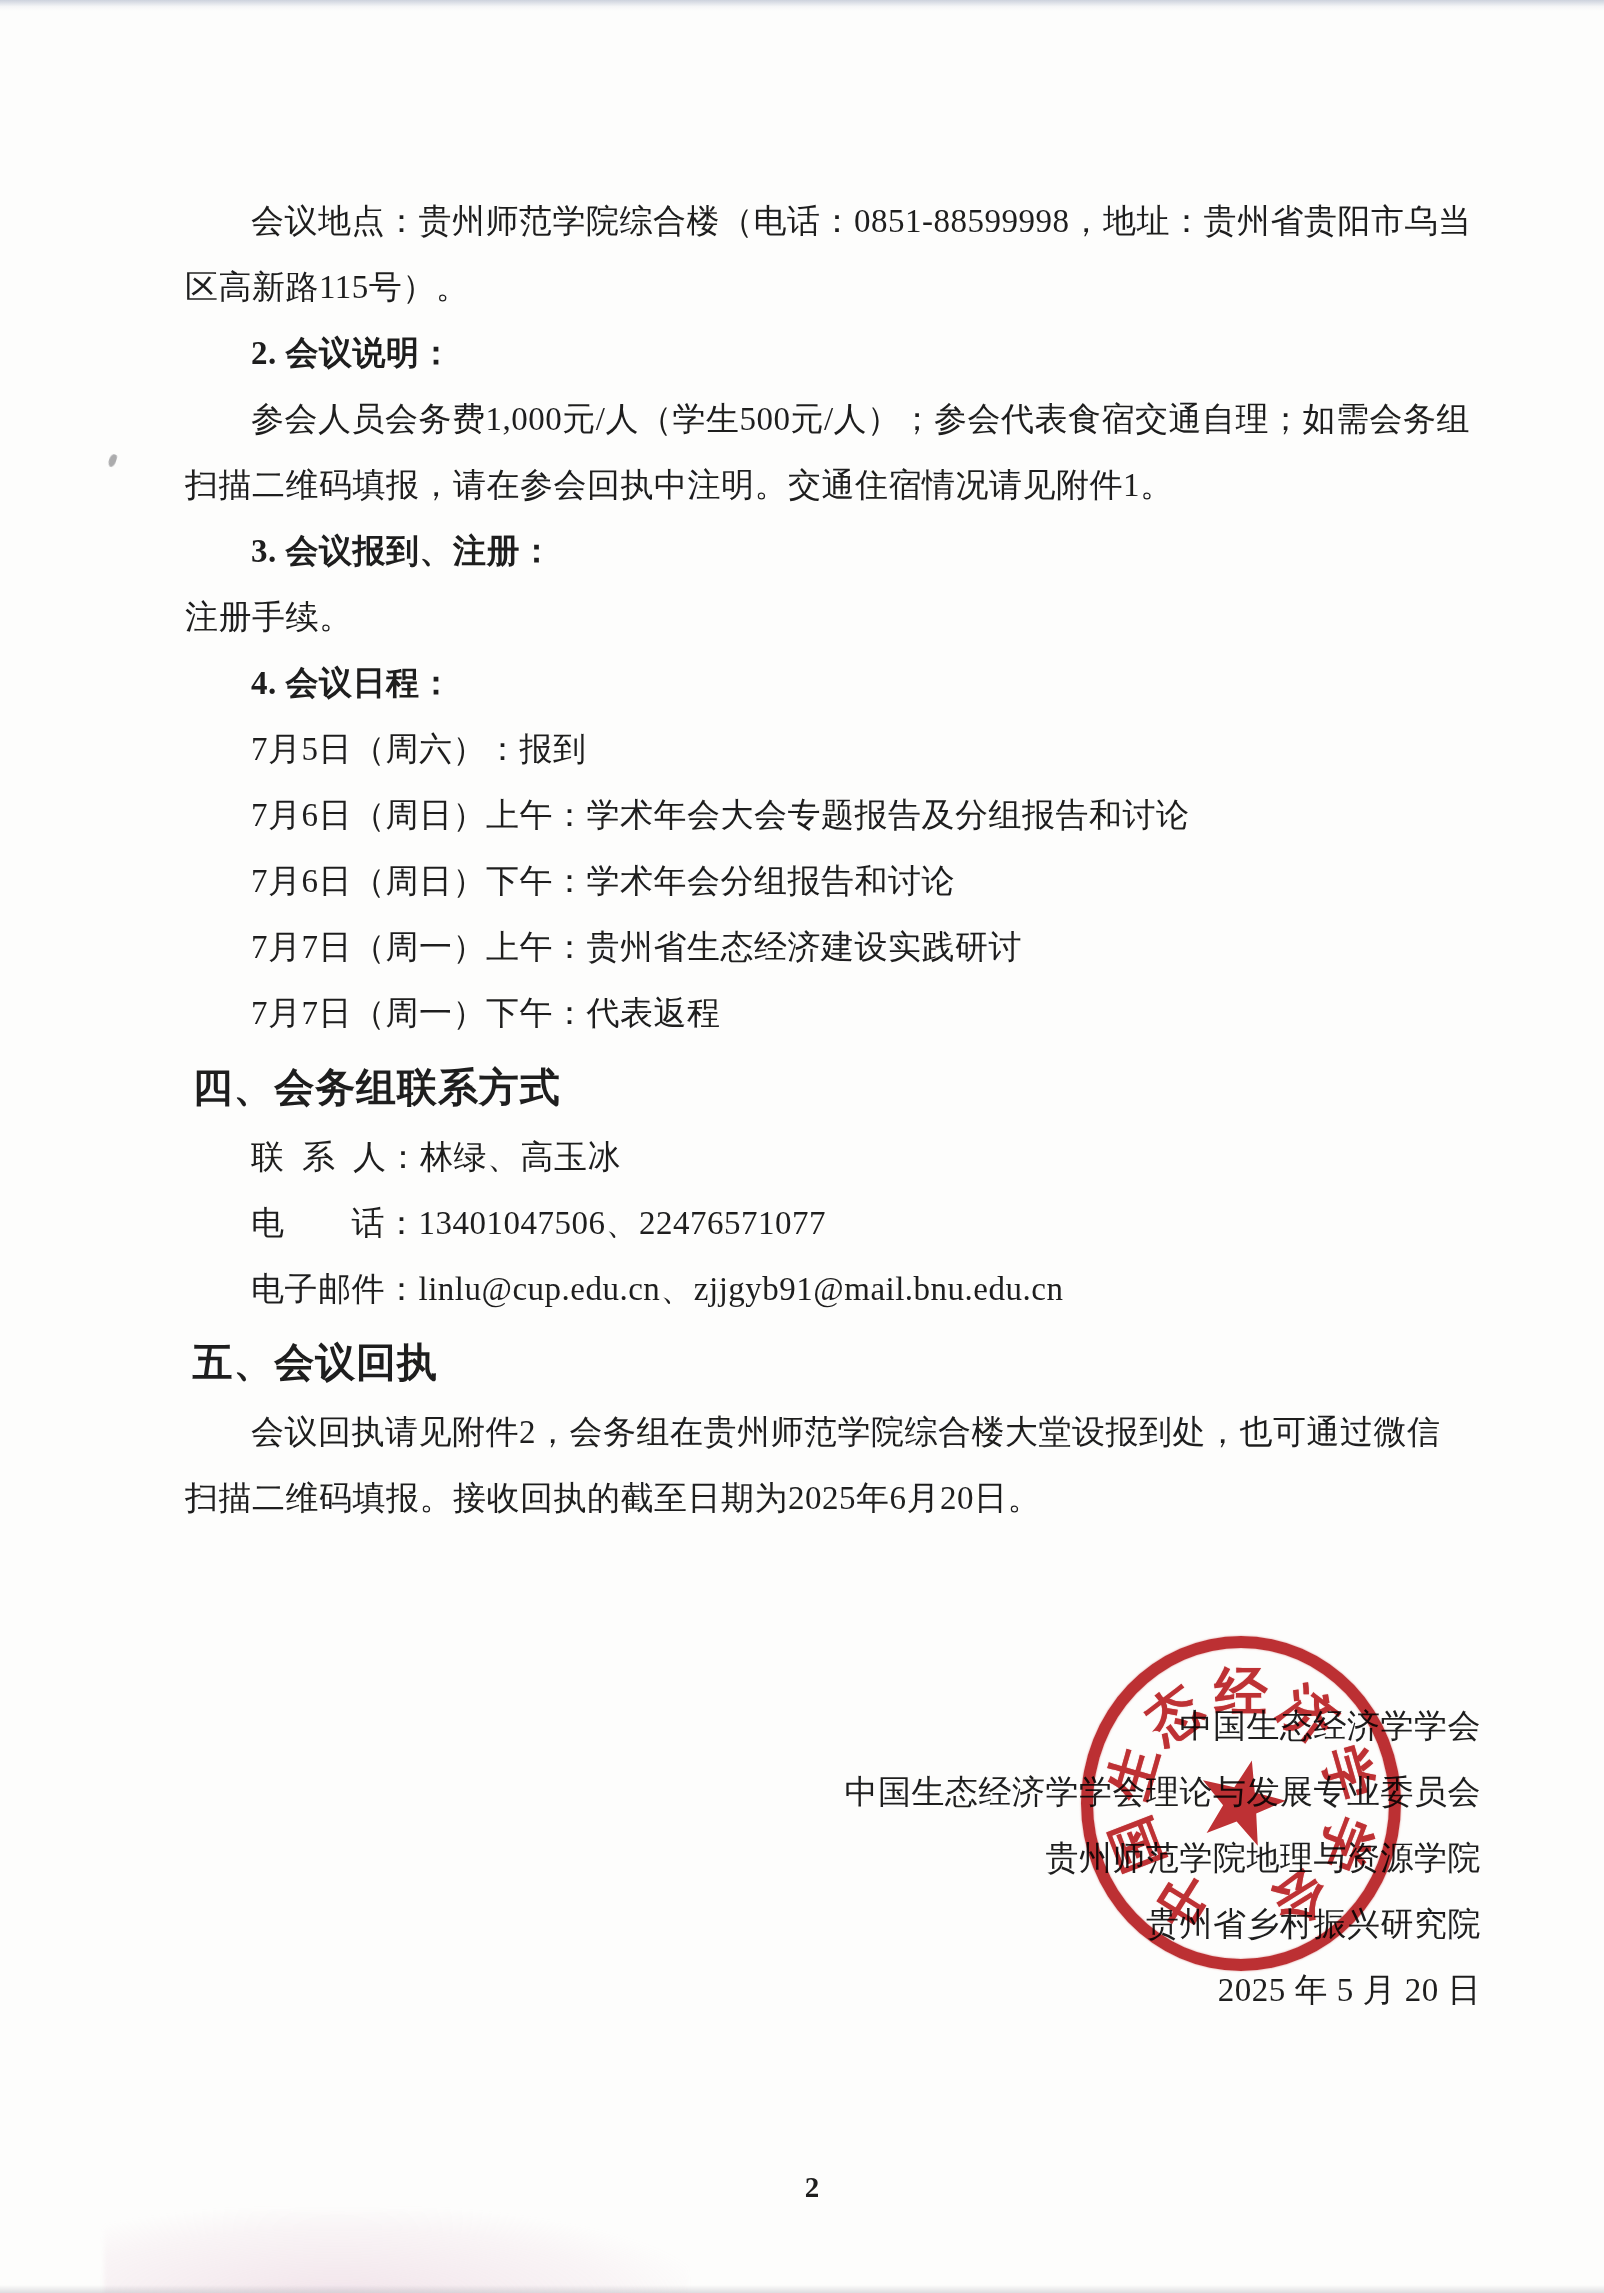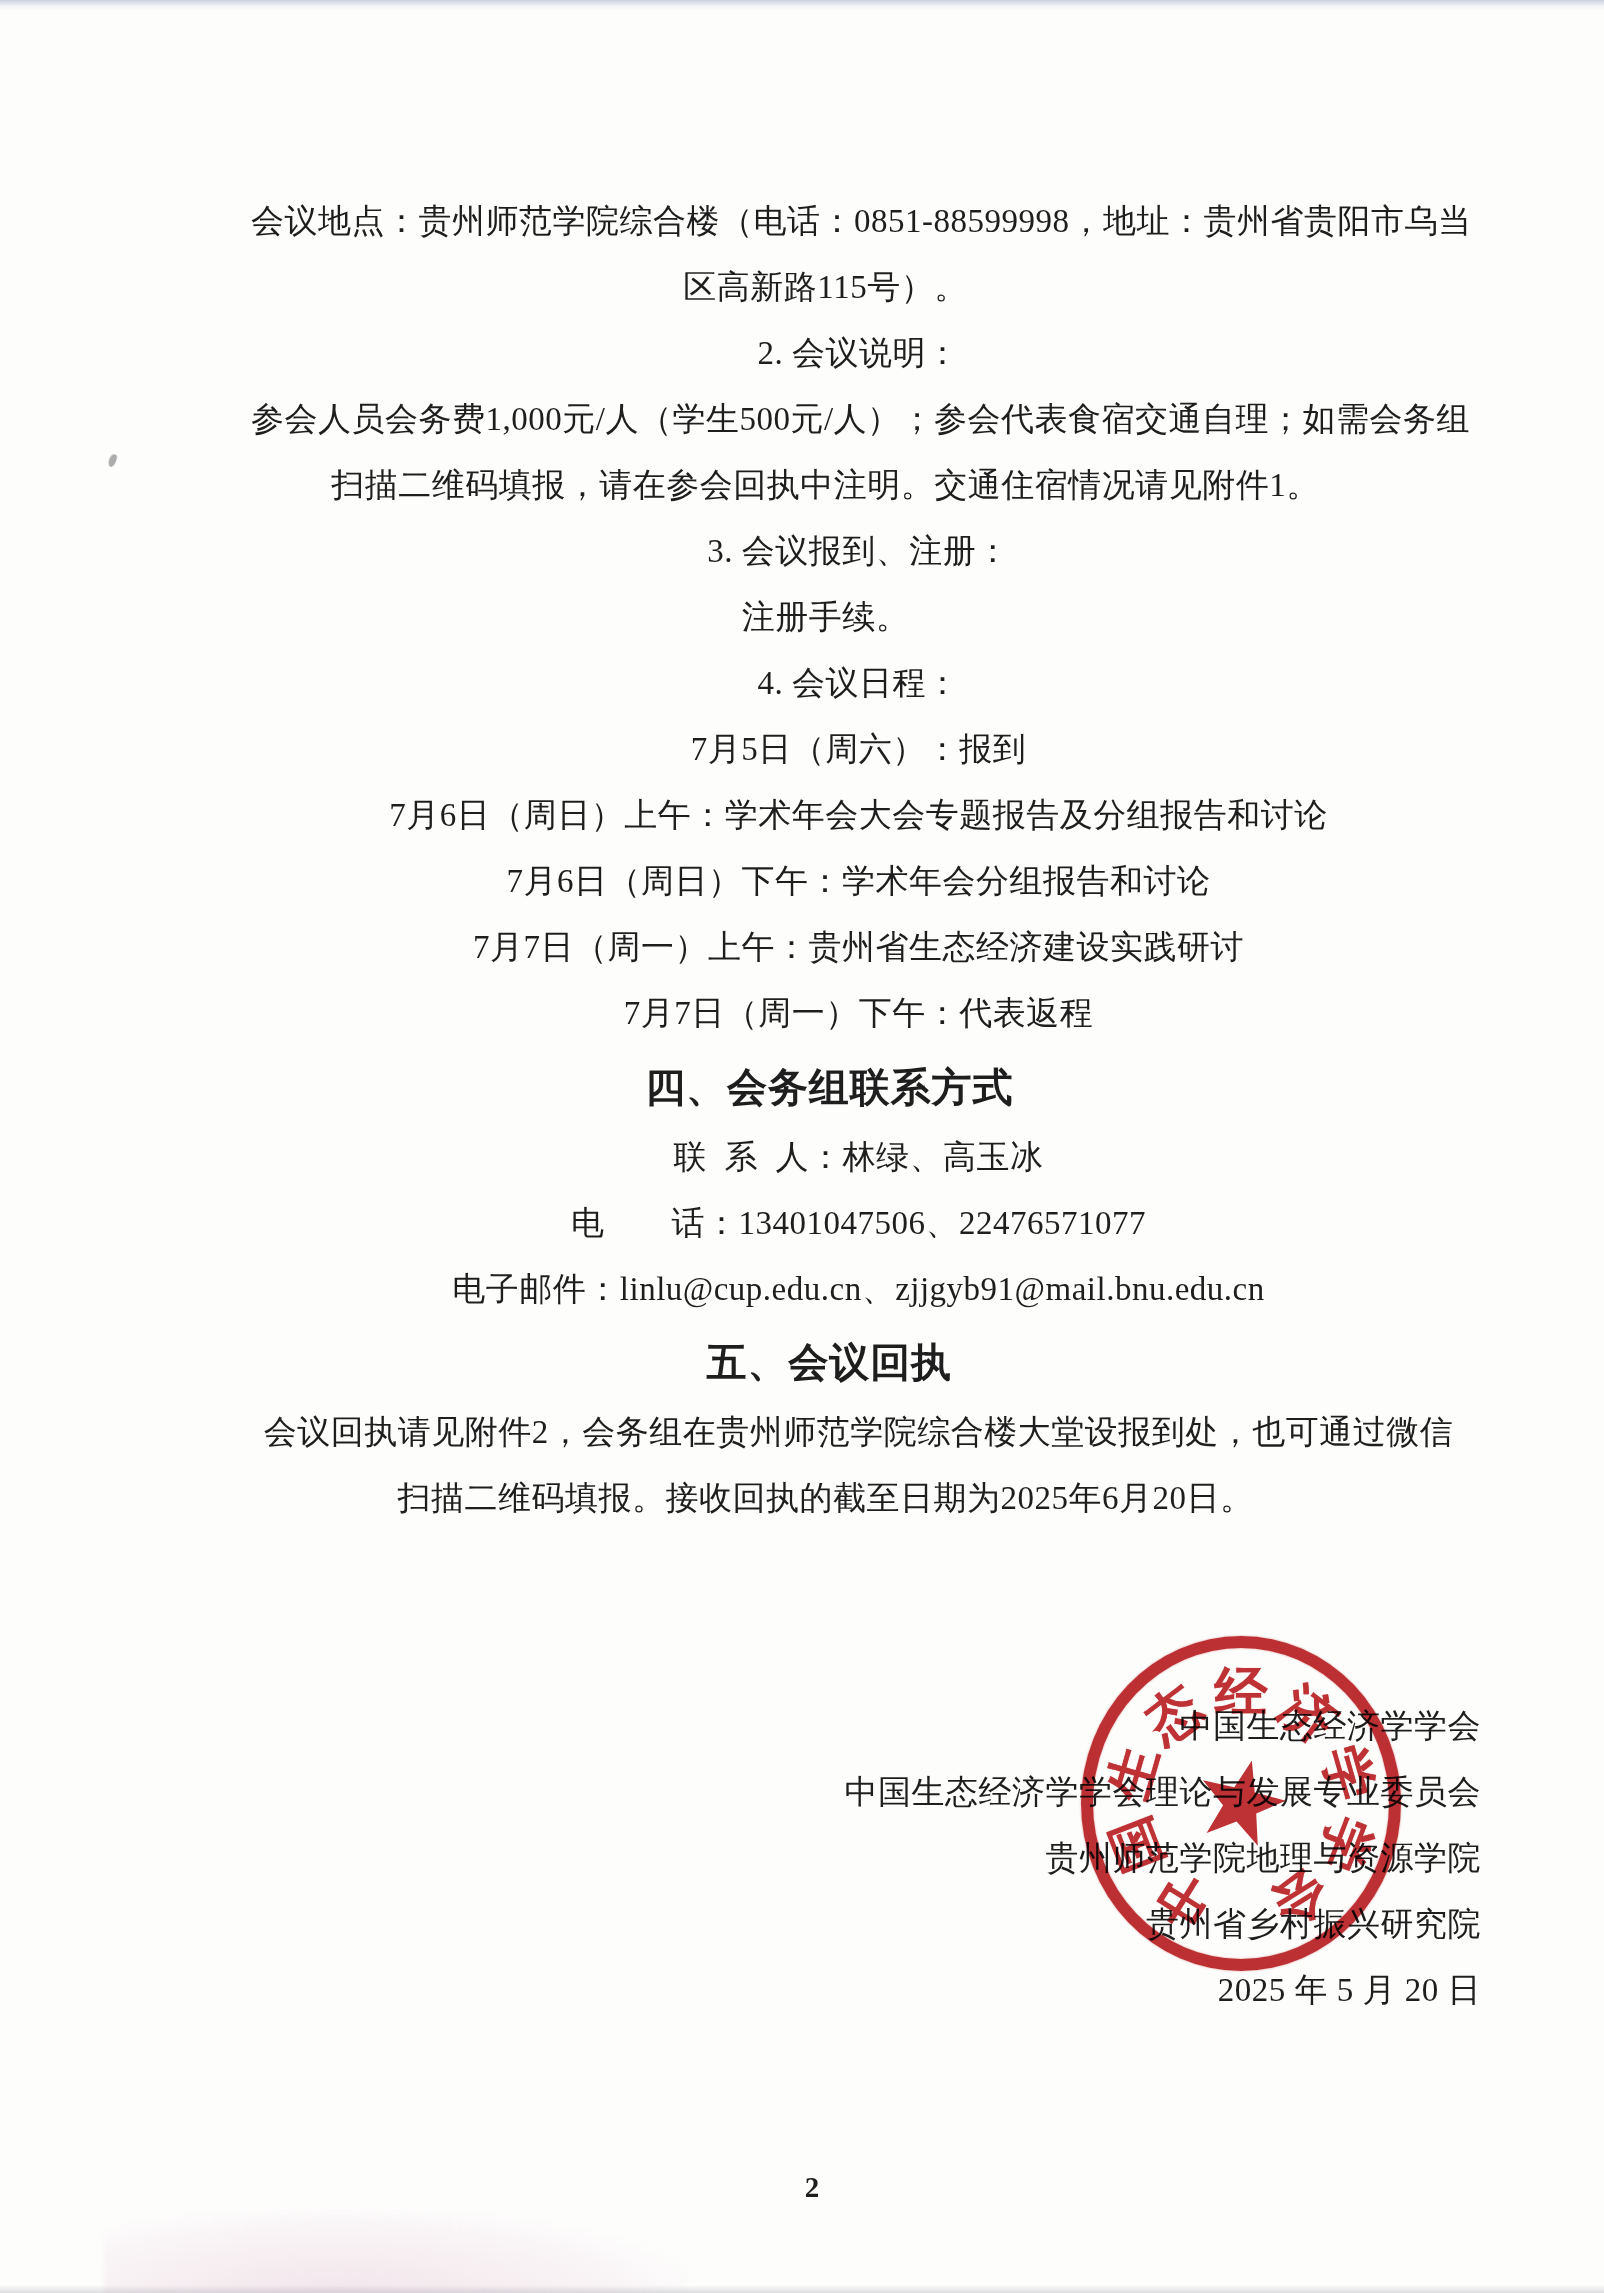--- a/index.html
+++ b/index.html
@@ -27,28 +27,28 @@
     background:radial-gradient(ellipse at 40% 100%,rgba(216,170,195,.28),rgba(216,170,195,.10) 55%,rgba(216,170,195,0) 75%);
     filter:blur(1.9px);
   }
   .speck{
     position:absolute;left:109px;top:454px;width:6.6px;height:13px;
     background:#6a6a6e;border-radius:60% 40% 60% 60%;
     transform:rotate(18deg);opacity:.55;filter:blur(0.5px);
   }
   
   .doc{
-    position:absolute;left:185px;top:188px;width:1281px;text-align:center;
+    position:absolute;left:185px;top:188px;width:1281px;
   }
   .ln{
     font-size:33px;line-height:66px;height:66px;
     white-space:pre;letter-spacing:0.5px;
   }
   .indent{text-indent:66px;}
-  .bold{font-weight:normal;}
+  .bold{font-weight:bold;}
   .h-major{
     font-size:40px;font-weight:bold;line-height:72px;height:72px;
     margin-top:5.6px;text-indent:7.5px;white-space:pre;letter-spacing:0.9px;
   }
   
   .signature{
     position:absolute;right:124px;top:1693px;
     text-align:right;
     margin-left:28px;
   }

